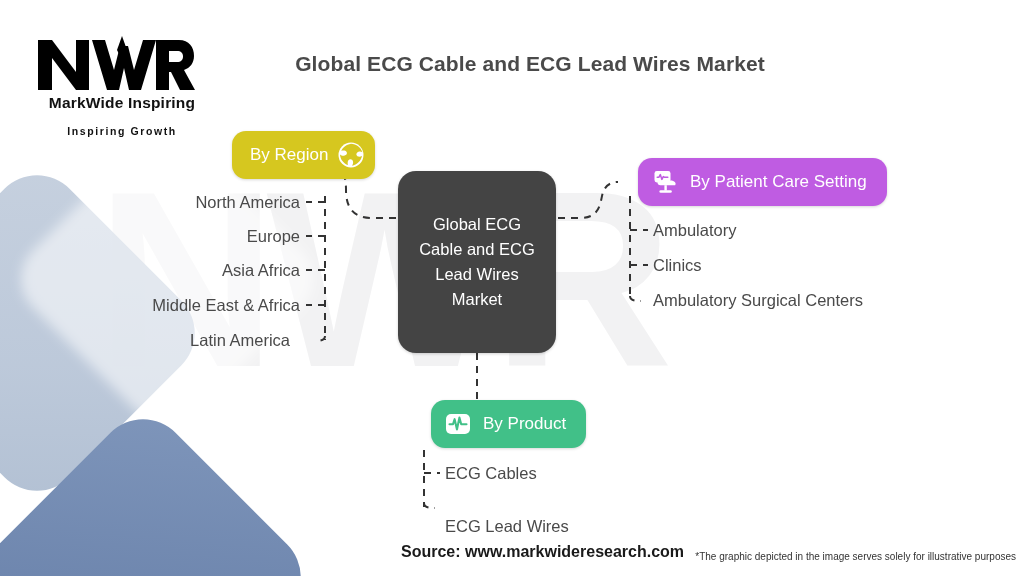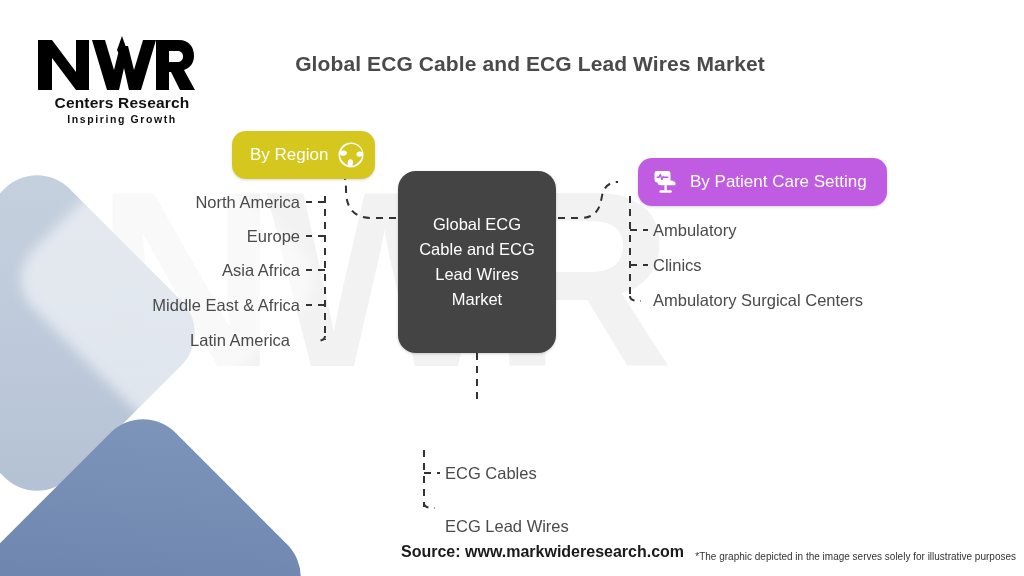--- a/index.html
+++ b/index.html
@@ -65,21 +65,21 @@
   .logo { position: absolute; left: 36px; top: 36px; width: 172px; text-align: center; }
   .logo-mark { display: block; }
   .logo-name {
     margin-top: 2px;
     font-size: 15.5px;
     font-weight: 700;
     color: #111111;
     letter-spacing: .2px;
   }
   .logo-tag {
-    margin-top: 1px;
+    margin-top: 13px;
     font-size: 10.5px;
     font-weight: 700;
     color: #111111;
     letter-spacing: 1.6px;
   }
 
   
   .title {
     position: absolute;
     left: 230px; top: 52px;
@@ -190,21 +190,21 @@
 
   <div class="logo">
     <svg class="logo-mark" width="160" height="56" viewBox="0 0 160 56">
       <g fill="#000000">
         <path d="M2 54 L2 4 L16 4 L40 36 L40 4 L53 4 L53 54 L40 54 L16 22 L16 54 Z"></path>
         <path d="M56 4 L69 4 L78 34 L84 10 L92 10 L98 34 L107 4 L120 4 L105 54 L93 54 L88 32 L83 54 L71 54 Z"></path>
         <path d="M86 0 L91 14 L86 24 L81 14 Z"></path>
         <path d="M120 4 L143 4 C153 4 158 11 158 20 C158 27 154 32 148 34 L159 54 L144 54 L135 36 L133 36 L133 54 L120 54 Z M133 15 L133 26 L141 26 C145 26 147 24 147 20.5 C147 17 145 15 141 15 Z"></path>
       </g>
     </svg>
-    <div class="logo-name">Centers Research</div>
+    <div class="logo-name">MarkWide Inspiring</div>
     <div class="logo-tag">Inspiring Growth</div>
   </div>
 
   <div class="title">Global ECG Cable and ECG Lead Wires Market</div>
 
   <svg class="connectors" width="1024" height="576" viewBox="0 0 1024 576">
     <g fill="none" stroke="#333333" stroke-width="2" stroke-dasharray="7 6" stroke-linecap="butt">
 
       <path d="M396 218 L372 218 C352 218 346 206 346 190 C346 172 340 158 325 156"></path>
 
@@ -246,20 +246,27 @@
     <svg class="ic" width="30" height="30" viewBox="0 0 30 30">
       <rect x="4.5" y="4" width="16" height="11.5" rx="2.4" fill="#ffffff"></rect>
       <path d="M7.2 10.2 L9 10.2 L10.3 7.6 L11.9 12.4 L13.3 9.6 L14.3 10.2 L17.8 10.2" fill="none" stroke="#bf5ce2" stroke-width="1.5" stroke-linecap="round" stroke-linejoin="round"></path>
       <path d="M20.5 13.5 C24.5 13.5 26.5 16 25.2 18.2 L10.4 18.2 C8.6 18.2 7.6 17 7.6 15.8 L7.6 13.5 Z" fill="#ffffff"></path>
       <rect x="14.4" y="18.2" width="2.4" height="5.4" fill="#ffffff"></rect>
       <rect x="9.4" y="23.2" width="12.4" height="2.6" rx="1.3" fill="#ffffff"></rect>
     </svg>
     <span class="blabel">By Patient Care Setting</span>
   </div>
 
+  <div class="badge" id="badge-product">
+    <svg class="ic" width="30" height="30" viewBox="0 0 30 30">
+      <rect x="3" y="5" width="24" height="20" rx="5" fill="#ffffff"></rect>
+      <path d="M6.5 15.2 L10 15.2 L11.6 10.2 L14 20.4 L16.4 8.6 L18.2 15.2 L23.5 15.2" fill="none" stroke="#41c088" stroke-width="2.1" stroke-linecap="round" stroke-linejoin="round"></path>
+    </svg>
+    <span class="blabel">By Product</span>
+  </div>
 
   <div class="leaf leaf-right" style="left:20px; top:193px; width:280px;">North America</div>
   <div class="leaf leaf-right" style="left:20px; top:227px; width:280px;">Europe</div>
   <div class="leaf leaf-right" style="left:20px; top:261px; width:280px;">Asia Africa</div>
   <div class="leaf leaf-right" style="left:20px; top:296px; width:280px;">Middle East &amp; Africa</div>
   <div class="leaf leaf-right" style="left:20px; top:331px; width:270px;">Latin America</div>
 
   <div class="leaf" style="left:653px; top:221px;">Ambulatory</div>
   <div class="leaf" style="left:653px; top:256px;">Clinics</div>
   <div class="leaf" style="left:653px; top:291px;">Ambulatory Surgical Centers</div>

